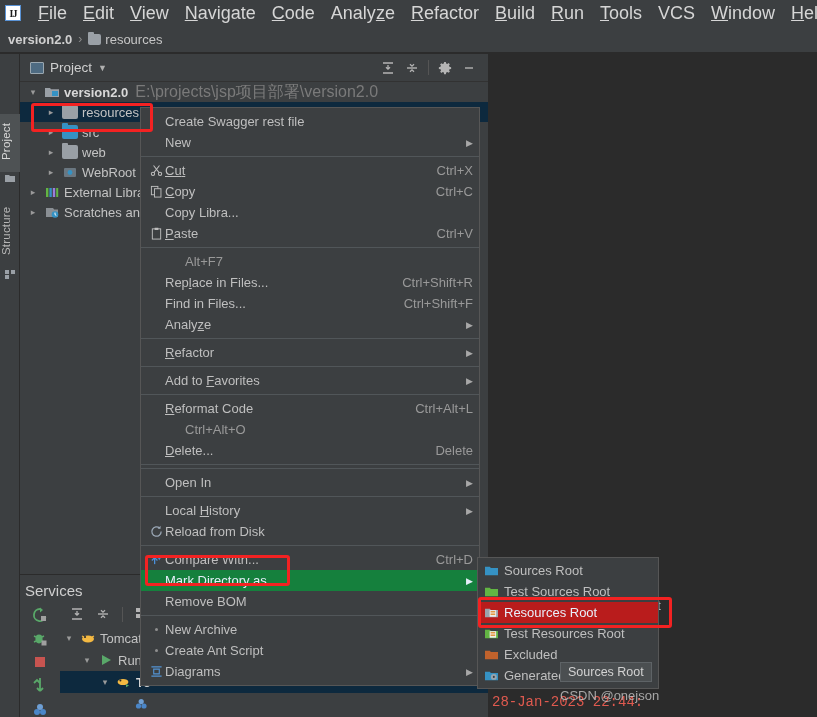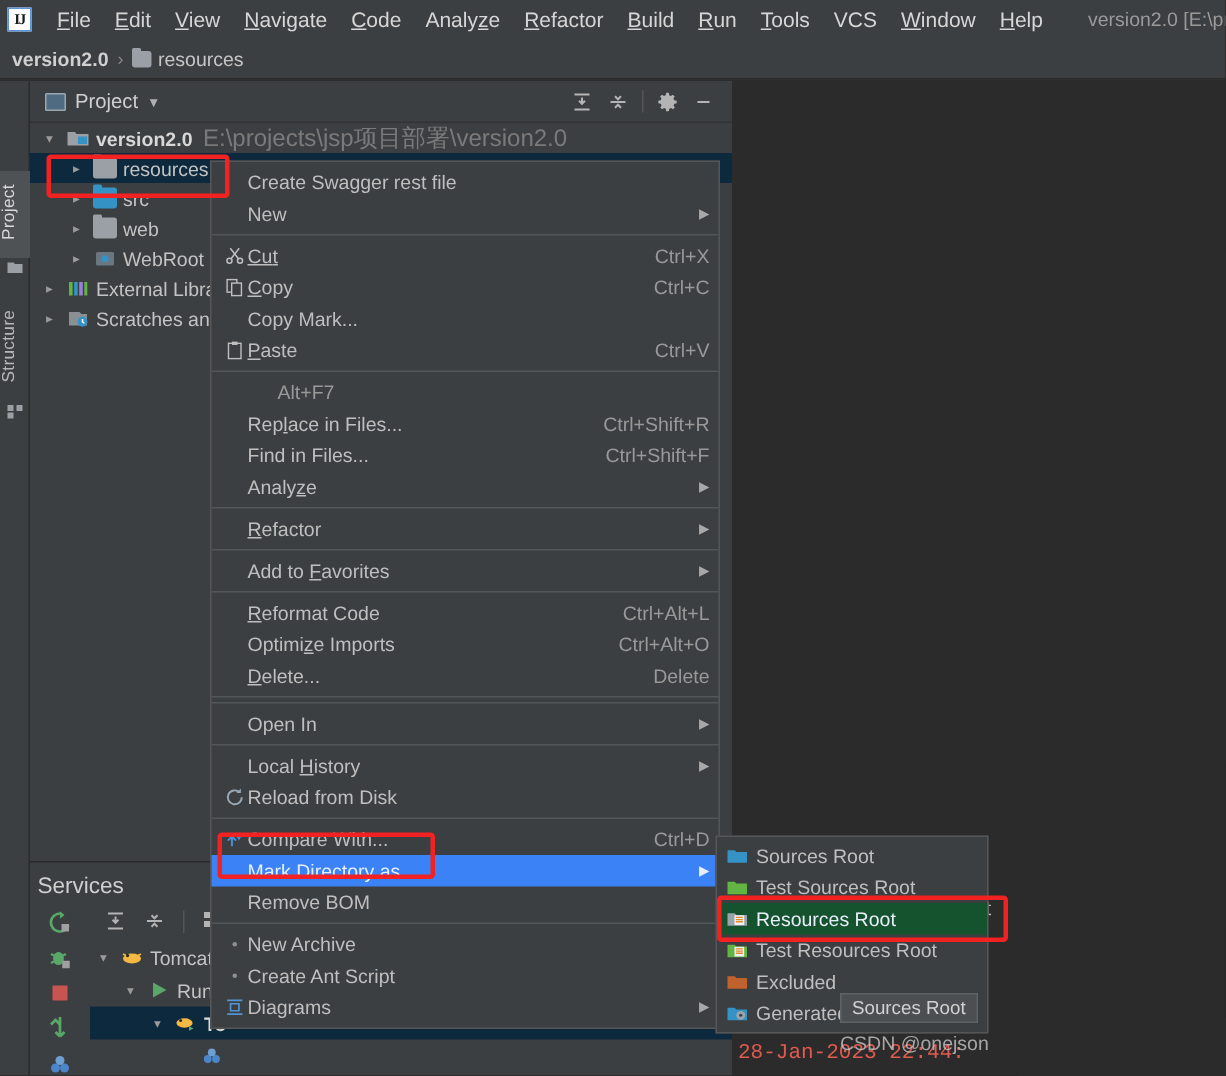--- a/index.html
+++ b/index.html
@@ -16,21 +16,21 @@
     background:#3c3f41;display:flex;align-items:center;
   }
   #app-logo{
     width:16px;height:16px;margin-left:5px;margin-right:9px;
     border:1px solid #5a93d6;background:#ffffff;color:#1b1b1b;
     font-size:10px;font-weight:bold;line-height:15px;text-align:center;
     font-family:"Liberation Serif",serif;letter-spacing:-1px;
     box-sizing:border-box;flex:0 0 auto;
   }
   .mb-item{
-    padding:2px 8px;color:#d6d6d6;font-size:14px;white-space:nowrap;cursor:default;
+    padding:2px 8px;color:#d6d6d6;font-size:18px;white-space:nowrap;cursor:default;
   }
   .mb-item u{text-decoration:underline;}
   #win-title{
     margin-left:22px;color:#9a9a9a;font-size:13px;white-space:nowrap;
     overflow:hidden;
   }
   
   #navbar{
     position:absolute;left:0;top:26px;width:817px;height:27px;
     background:#3c3f41;display:flex;align-items:center;
@@ -99,39 +99,39 @@
   
   #ctxmenu{
     position:absolute;left:140px;top:107px;width:340px;
     background:#3c3f41;border:1px solid #565656;box-sizing:border-box;
     z-index:500;padding:3px 0;
   }
   .mi{
     position:relative;height:21px;display:flex;align-items:center;
     font-size:13px;color:#bfbfbf;white-space:nowrap;cursor:default;padding:0 6px;
   }
-  .mi.hl{background:#3b82f6;color:#e6eefa;}
+  .mi.hl{background:#15803d;color:#e6eefa;}
   .mi-icon{width:18px;flex:0 0 auto;display:flex;align-items:center;justify-content:center;}
   .mi-label{flex:1 1 auto;}
   .mi-key{color:#999999;font-size:13px;margin-left:20px;}
   .mi-arrow{margin-left:14px;color:#a8a8a8;font-size:9px;}
   .mi.hl .mi-arrow{color:#e6eefa;}
   .msep{height:1px;background:#515659;margin:3px 0;}
   .dotbullet{width:3px;height:3px;background:#8f8f8f;border-radius:50%;}
   
   #submenu{
     position:absolute;left:477px;top:557px;width:182px;
     background:#3c3f41;border:1px solid #565656;box-sizing:border-box;
     z-index:600;padding:2px 0;
   }
   .smi{
     height:21px;display:flex;align-items:center;padding:0 6px;
     font-size:13px;color:#bfbfbf;white-space:nowrap;cursor:default;
   }
-  .smi.hl{background:#14532d;color:#e8eefa;}
+  .smi.hl{background:#b91c1c;color:#e8eefa;}
   .smi-icon{width:20px;flex:0 0 auto;display:flex;align-items:center;}
   
   #services{
     position:absolute;left:20px;top:574px;width:468px;height:143px;
     background:#3c3f41;border-top:1px solid #2b2b2b;box-sizing:border-box;
   }
   #svc-title{position:absolute;left:5px;top:7px;font-size:15px;color:#cfcfcf;}
   #svc-toolbar{
     position:absolute;left:0;top:26px;width:40px;height:117px;
     display:flex;flex-direction:column;align-items:center;gap:5px;padding-top:5px;
@@ -476,21 +476,21 @@
       <svg width="13" height="13" viewBox="0 0 14 14">
           <rect x="1.5" y="1.5" width="7" height="9" stroke="#bfbfbf" stroke-width="1" fill="none"></rect>
           <rect x="4.8" y="4" width="7" height="9" stroke="#bfbfbf" stroke-width="1" fill="#3c3f41"></rect>
         </svg>
     </span>
     <span class="mi-label"><u>C</u>opy</span>
     <span class="mi-key">Ctrl+C</span>
   </div>
   <div class="mi">
     <span class="mi-icon"></span>
-    <span class="mi-label">Copy Mark...</span>
+    <span class="mi-label">Copy Libra...</span>
   </div>
   <div class="mi">
     <span class="mi-icon">
       <svg width="13" height="13" viewBox="0 0 14 14">
           <rect x="2.5" y="2" width="9" height="11" stroke="#bfbfbf" stroke-width="1" fill="none"></rect>
           <rect x="5" y="0.8" width="4" height="2.4" fill="#bfbfbf"></rect>
         </svg>
     </span>
     <span class="mi-label"><u>P</u>aste</span>
     <span class="mi-key">Ctrl+V</span>
@@ -532,21 +532,20 @@
   </div>
   <div class="msep"></div>
 
   <div class="mi">
     <span class="mi-icon"></span>
     <span class="mi-label"><u>R</u>eformat Code</span>
     <span class="mi-key">Ctrl+Alt+L</span>
   </div>
   <div class="mi">
     <span class="mi-icon"></span>
-    <span class="mi-label">Optimi<u>z</u>e Imports</span>
     <span class="mi-key">Ctrl+Alt+O</span>
   </div>
   <div class="mi">
     <span class="mi-icon"></span>
     <span class="mi-label"><u>D</u>elete...</span>
     <span class="mi-key">Delete</span>
   </div>
   <div class="msep"></div>
 
   <div class="msep"></div>

